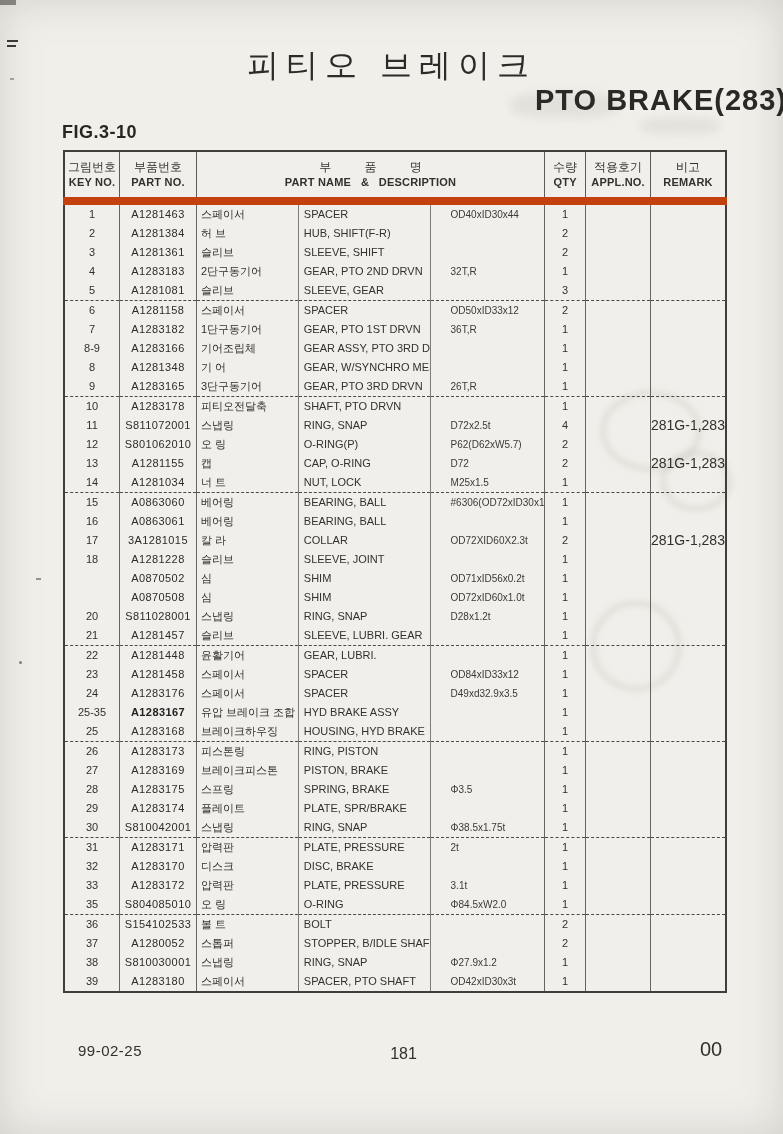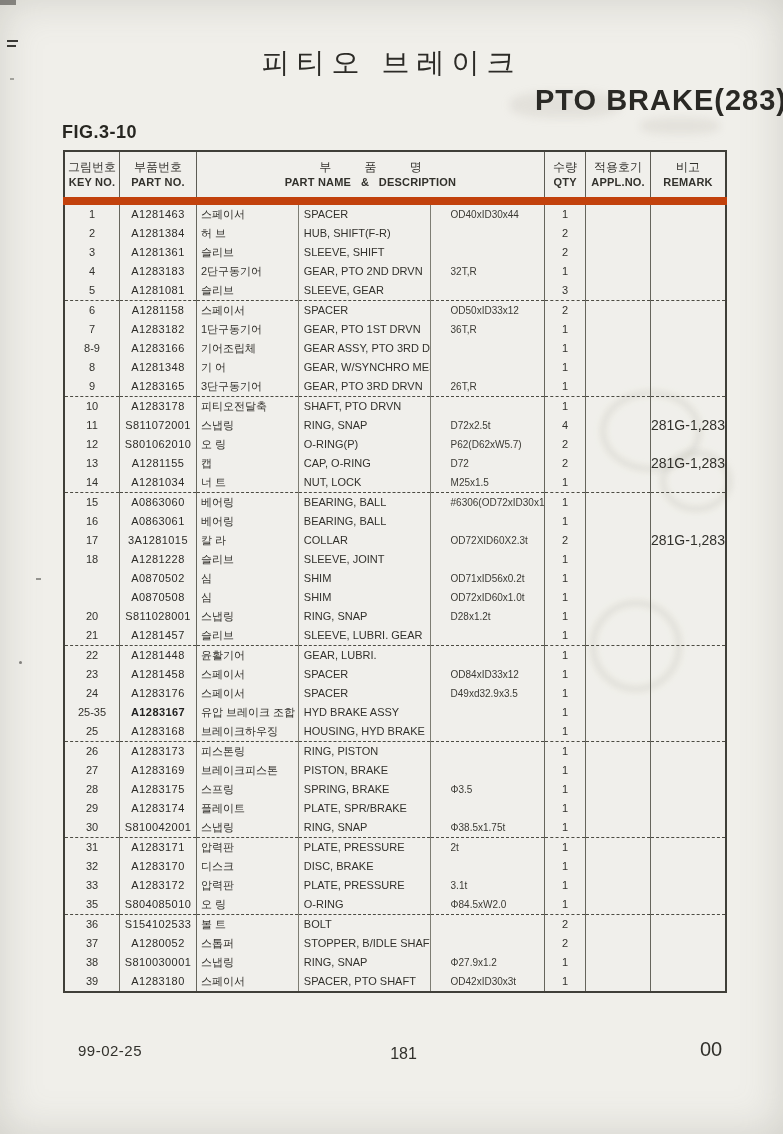--- a/index.html
+++ b/index.html
@@ -9,21 +9,21 @@
     font-family:"Liberation Sans","DejaVu Sans",sans-serif;
     color:#32312c;
     box-shadow:inset 0 0 40px rgba(120,118,108,.25);
   }
   
   .artifact{position:absolute;background:#3a3935;}
   .ghost{position:absolute;border-radius:50%;border:6px solid rgba(150,148,135,.18);filter:blur(3px);}
   .ghost-blob{position:absolute;background:rgba(160,158,145,.16);filter:blur(4px);border-radius:40%;}
 
   .title-ko{position:absolute;top:44px;left:0;width:100%;text-align:center;
-    font-size:28px;letter-spacing:7px;font-weight:500;color:#2c2b27;}
+    font-size:32px;letter-spacing:7px;font-weight:500;color:#2c2b27;}
   .title-en{position:absolute;top:84px;left:4px;width:100%;text-align:right;
     font-size:29px;font-weight:bold;letter-spacing:1px;color:#2a2925;}
   .fig-label{position:absolute;top:122px;left:62px;font-size:18px;font-weight:bold;
     letter-spacing:.5px;color:#272621;}
 
   table.parts{
     position:absolute;top:150px;left:63px;width:664px;
     border-collapse:collapse;table-layout:fixed;
     border:2px solid #403f39;
     background:rgba(255,255,255,.06);

